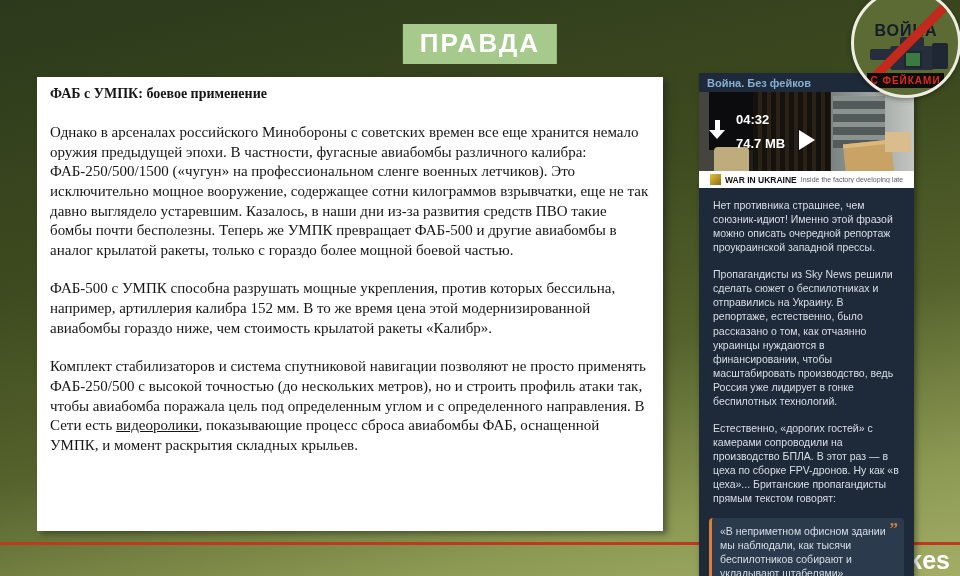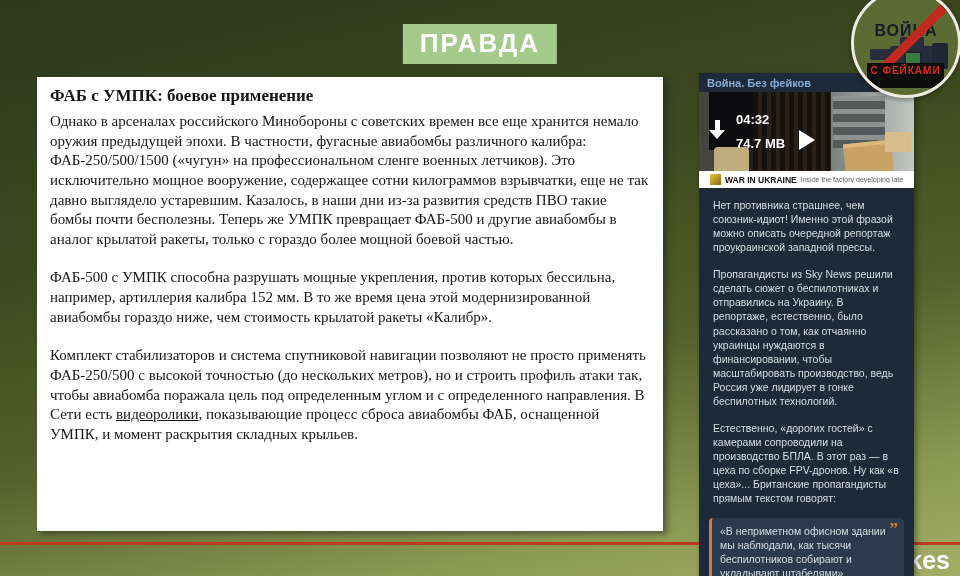--- a/index.html
+++ b/index.html
@@ -24,31 +24,31 @@
   .logo-title{margin-top:31px;text-align:center;font-weight:800;font-size:16px;
     color:#141e2b;letter-spacing:1px;}
   .cam{position:absolute;}
   .cam-body{left:36px;top:55px;width:44px;height:24px;background:#262e3e;border-radius:3px;}
   .cam-lens{left:16px;top:58px;width:22px;height:11px;background:#262e3e;border-radius:2px;}
   .cam-handle{left:46px;top:46px;width:24px;height:11px;background:#262e3e;border-radius:2px;}
   .cam-screen{left:50px;top:60px;width:14px;height:13px;background:#3c7a3f;border:2px solid #1d2633;}
   .cam-side{left:78px;top:52px;width:16px;height:26px;background:#1f2735;border-radius:2px;}
   .slash{position:absolute;left:50px;top:-18px;width:9px;height:140px;background:#c12a1c;
     transform:rotate(45deg);}
-  .logo-banner{position:absolute;left:13px;right:14px;bottom:7px;height:25px;background:#0d0d0d;
+  .logo-banner{position:absolute;left:13px;right:14px;bottom:7px;height:15px;background:#0d0d0d;
     color:#dd2a1c;font-size:10px;font-weight:800;text-align:center;line-height:15px;
     letter-spacing:1px;}
   
   .doc{
     position:absolute;left:37px;top:77px;width:626px;min-height:454px;box-sizing:border-box;
     background:#ffffff;padding:9px 14px 6px 13px;
     box-shadow:4px 3px 6px rgba(30,30,30,.5);
     font-family:"Liberation Serif",serif;color:#151515;
   }
-  .doc h1{font-size:17px;margin:0 0 6px;font-weight:bold;}
+  .doc h1{font-size:14px;margin:0 0 21px;font-weight:bold;}
   .doc p{font-size:15px;line-height:1.31;margin:0 0 19px;}
   .doc p.last{margin-bottom:0;}
   .doc a{color:#151515;text-decoration:underline;cursor:pointer;}
   
   .tg{
     position:absolute;left:699px;top:73px;width:215px;background:#1e2a39;z-index:2;
     color:#d9dfe7;box-shadow:2px 3px 6px rgba(0,0,0,.4);
   }
   .tg-header{padding:4px 8px 3px;font-size:11px;font-weight:bold;color:#85aed4;}
   .video{position:relative;height:79px;overflow:hidden;background:#20201e;}

